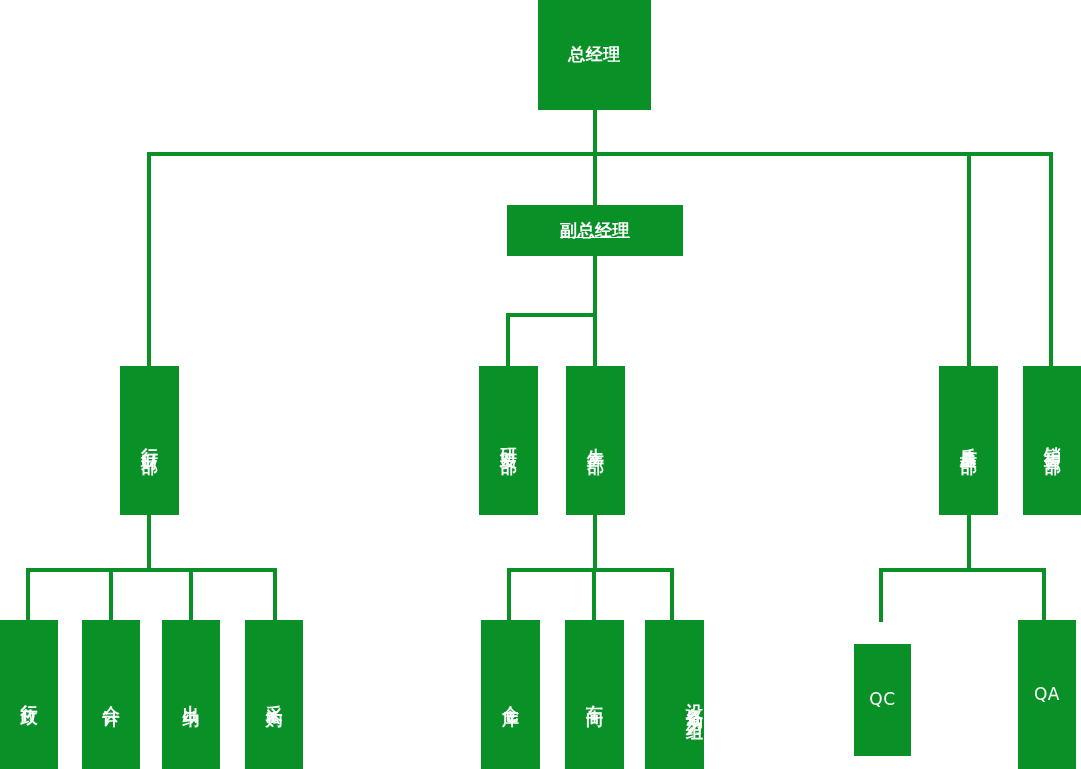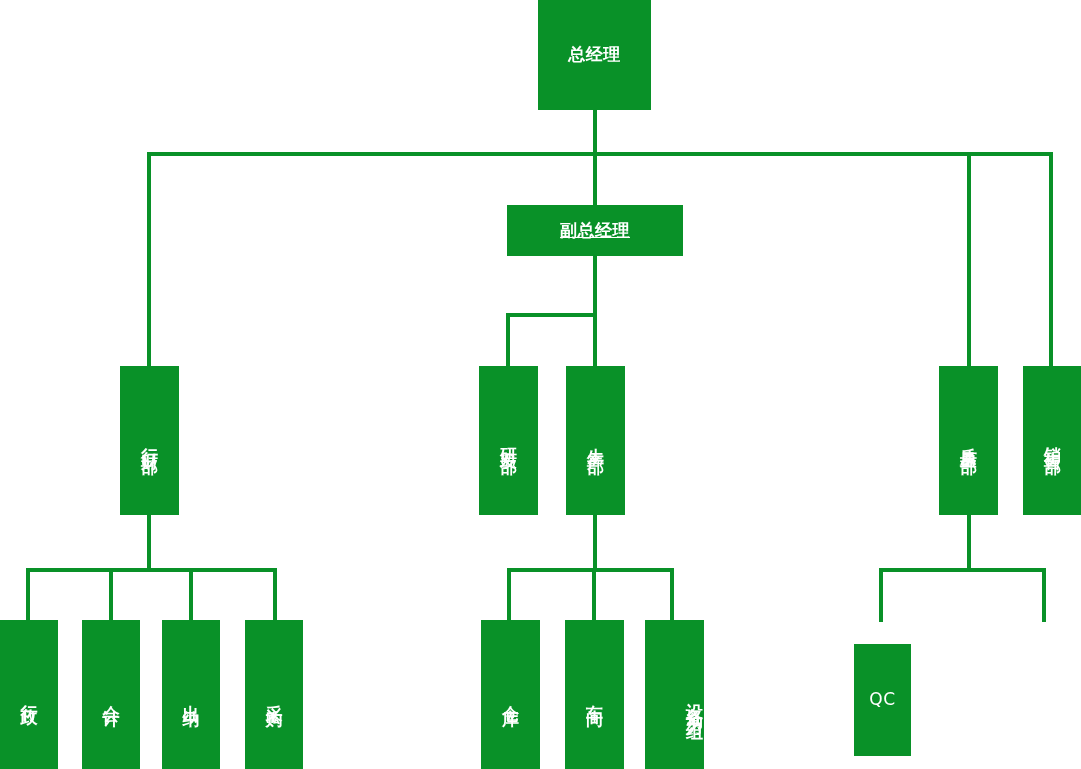--- a/index.html
+++ b/index.html
@@ -149,14 +149,17 @@
   </div>
 
   <div class="node vert vert-top" style="left:645px; top:620px; width:59px; height:149px;">
     <span>设备动力组</span>
   </div>
 
   <div class="node latin" style="left:854px; top:620px; width:57px; height:112px;margin-top:24px;">
     <span>QC</span>
   </div>
 
+  <div class="node latin" style="left:1018px; top:620px; width:58px; height:149px;">
+    <span>QA</span>
+  </div>
 
 </div>
 
 </body></html>

